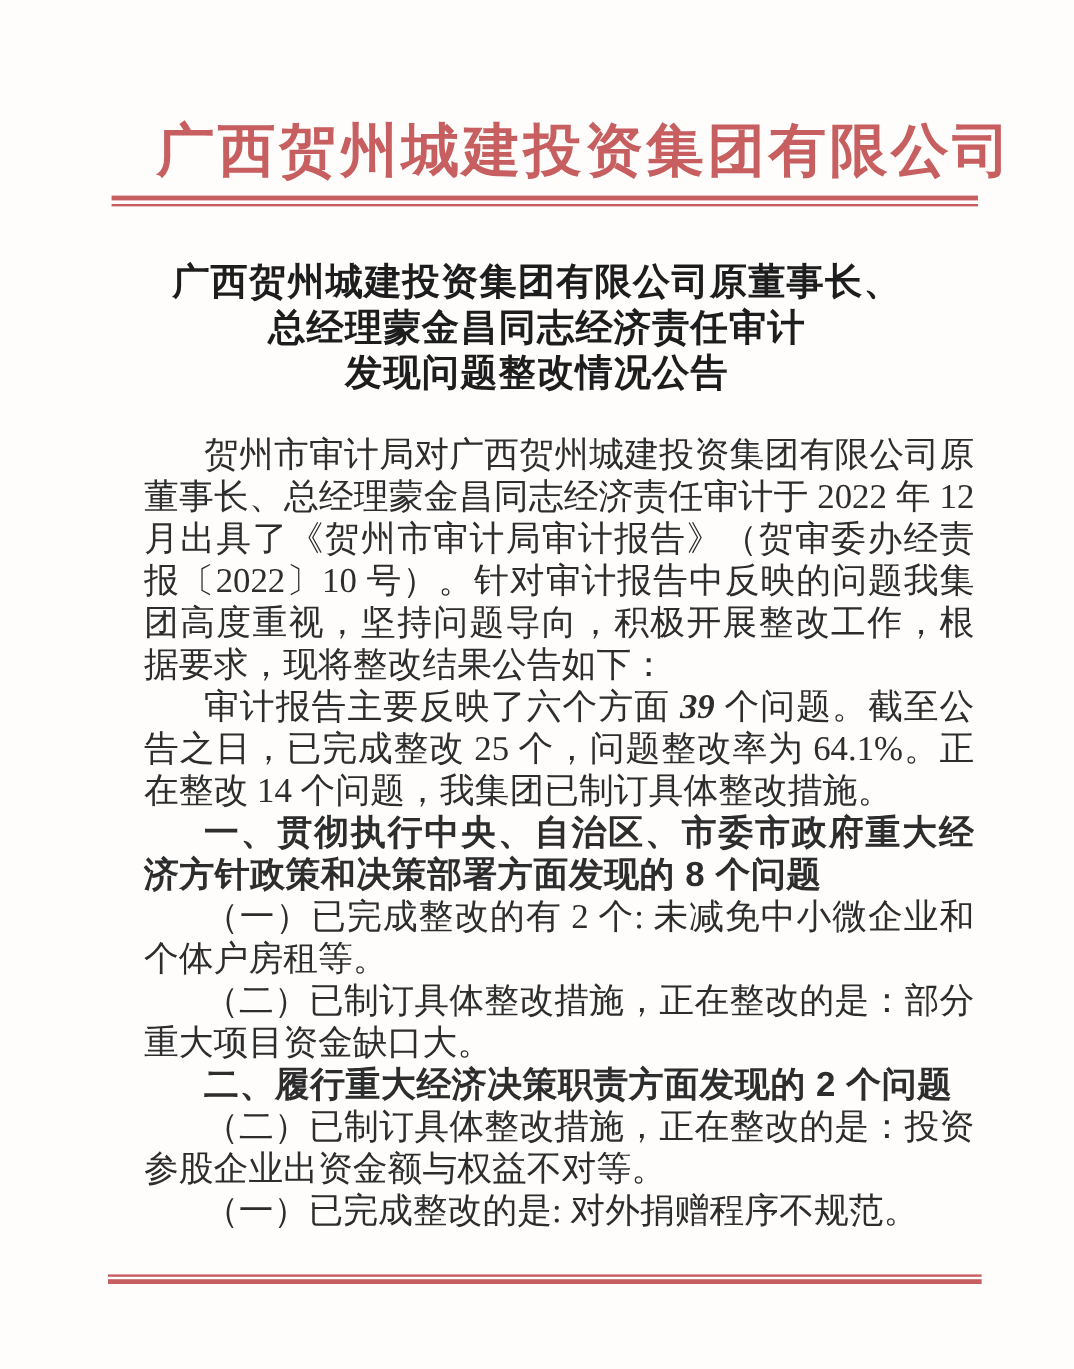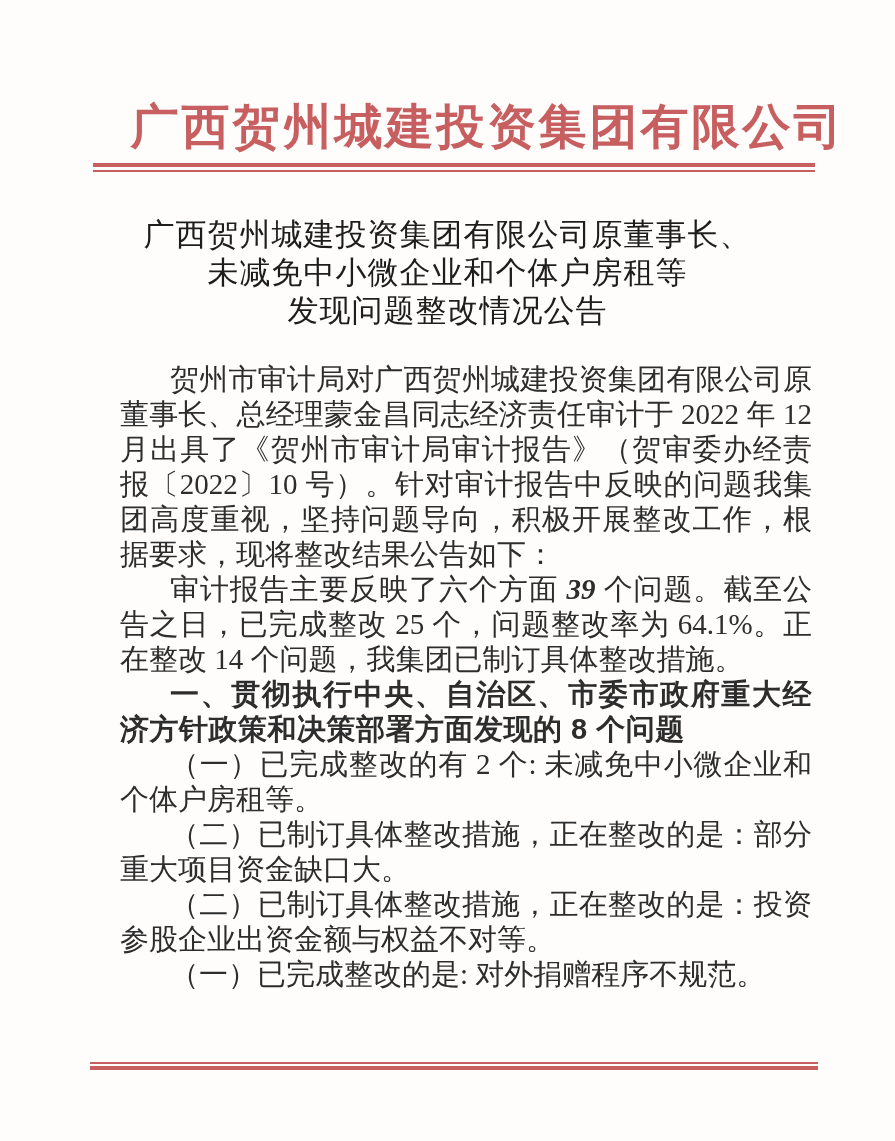--- a/index.html
+++ b/index.html
@@ -38,21 +38,21 @@
   .masthead-rule .rule-thick { margin-bottom: 3px; }
   
   .doc-title {
     position: absolute;
     top: 216px;
     left: 0;
     width: 100%;
     text-align: center;
     font-size: 31px;
     line-height: 38px;
-    font-weight: 400;
+    font-weight: 700;
     letter-spacing: 1px;
     color: var(--ink-title, #1d1d1d);
   }
   
   .doc-body {
     position: absolute;
     top: 362px;
     left: 120px;
     width: 692px;
     font-size: 29px;
@@ -86,30 +86,31 @@
 
   <div class="masthead">广西贺州城建投资集团有限公司</div>
 
   <div class="masthead-rule">
     <div class="rule-thick"></div>
     <div class="rule-thin"></div>
   </div>
 
   <div class="doc-title">
     <div>广西贺州城建投资集团有限公司原董事长、</div>
-    <div>未减免中小微企业和个体户房租等</div>
+    <div>总经理蒙金昌同志经济责任审计</div>
     <div>发现问题整改情况公告</div>
   </div>
 
   <div class="doc-body" id="doc-body">
       <p class="normal"><span>贺州市审计局对广西贺州城建投资集团有限公司原董事长、总经理蒙金昌同志经济责任审计于 2022 年 12 月出具了《贺州市审计局审计报告》（贺审委办经责报〔2022〕10 号）。针对审计报告中反映的问题我集团高度重视，坚持问题导向，积极开展整改工作，根据要求，现将整改结果公告如下：</span></p>
       <p class="normal"><span>审计报告主要反映了六个方面 </span><span class="b">39</span><span> 个问题。截至公告之日，已完成整改 25 个，问题整改率为 64.1%。正在整改 14 个问题，我集团已制订具体整改措施。</span></p>
       <p class="heading"><span>一、贯彻执行中央、自治区、市委市政府重大经济方针政策和决策部署方面发现的 8 个问题</span></p>
       <p class="normal"><span>（一）已完成整改的有 2 个: 未减免中小微企业和个体户房租等。</span></p>
       <p class="normal"><span>（二）已制订具体整改措施，正在整改的是：部分重大项目资金缺口大。</span></p>
+      <p class="heading"><span>二、履行重大经济决策职责方面发现的 2 个问题</span></p>
       <p class="normal"><span>（二）已制订具体整改措施，正在整改的是：投资参股企业出资金额与权益不对等。</span></p>
       <p class="normal"><span>（一）已完成整改的是: 对外捐赠程序不规范。</span></p>
     </div>
 
   <div class="footer-rule">
     <div class="rule-thin"></div>
     <div class="rule-thick"></div>
   </div>
 
 </div>

